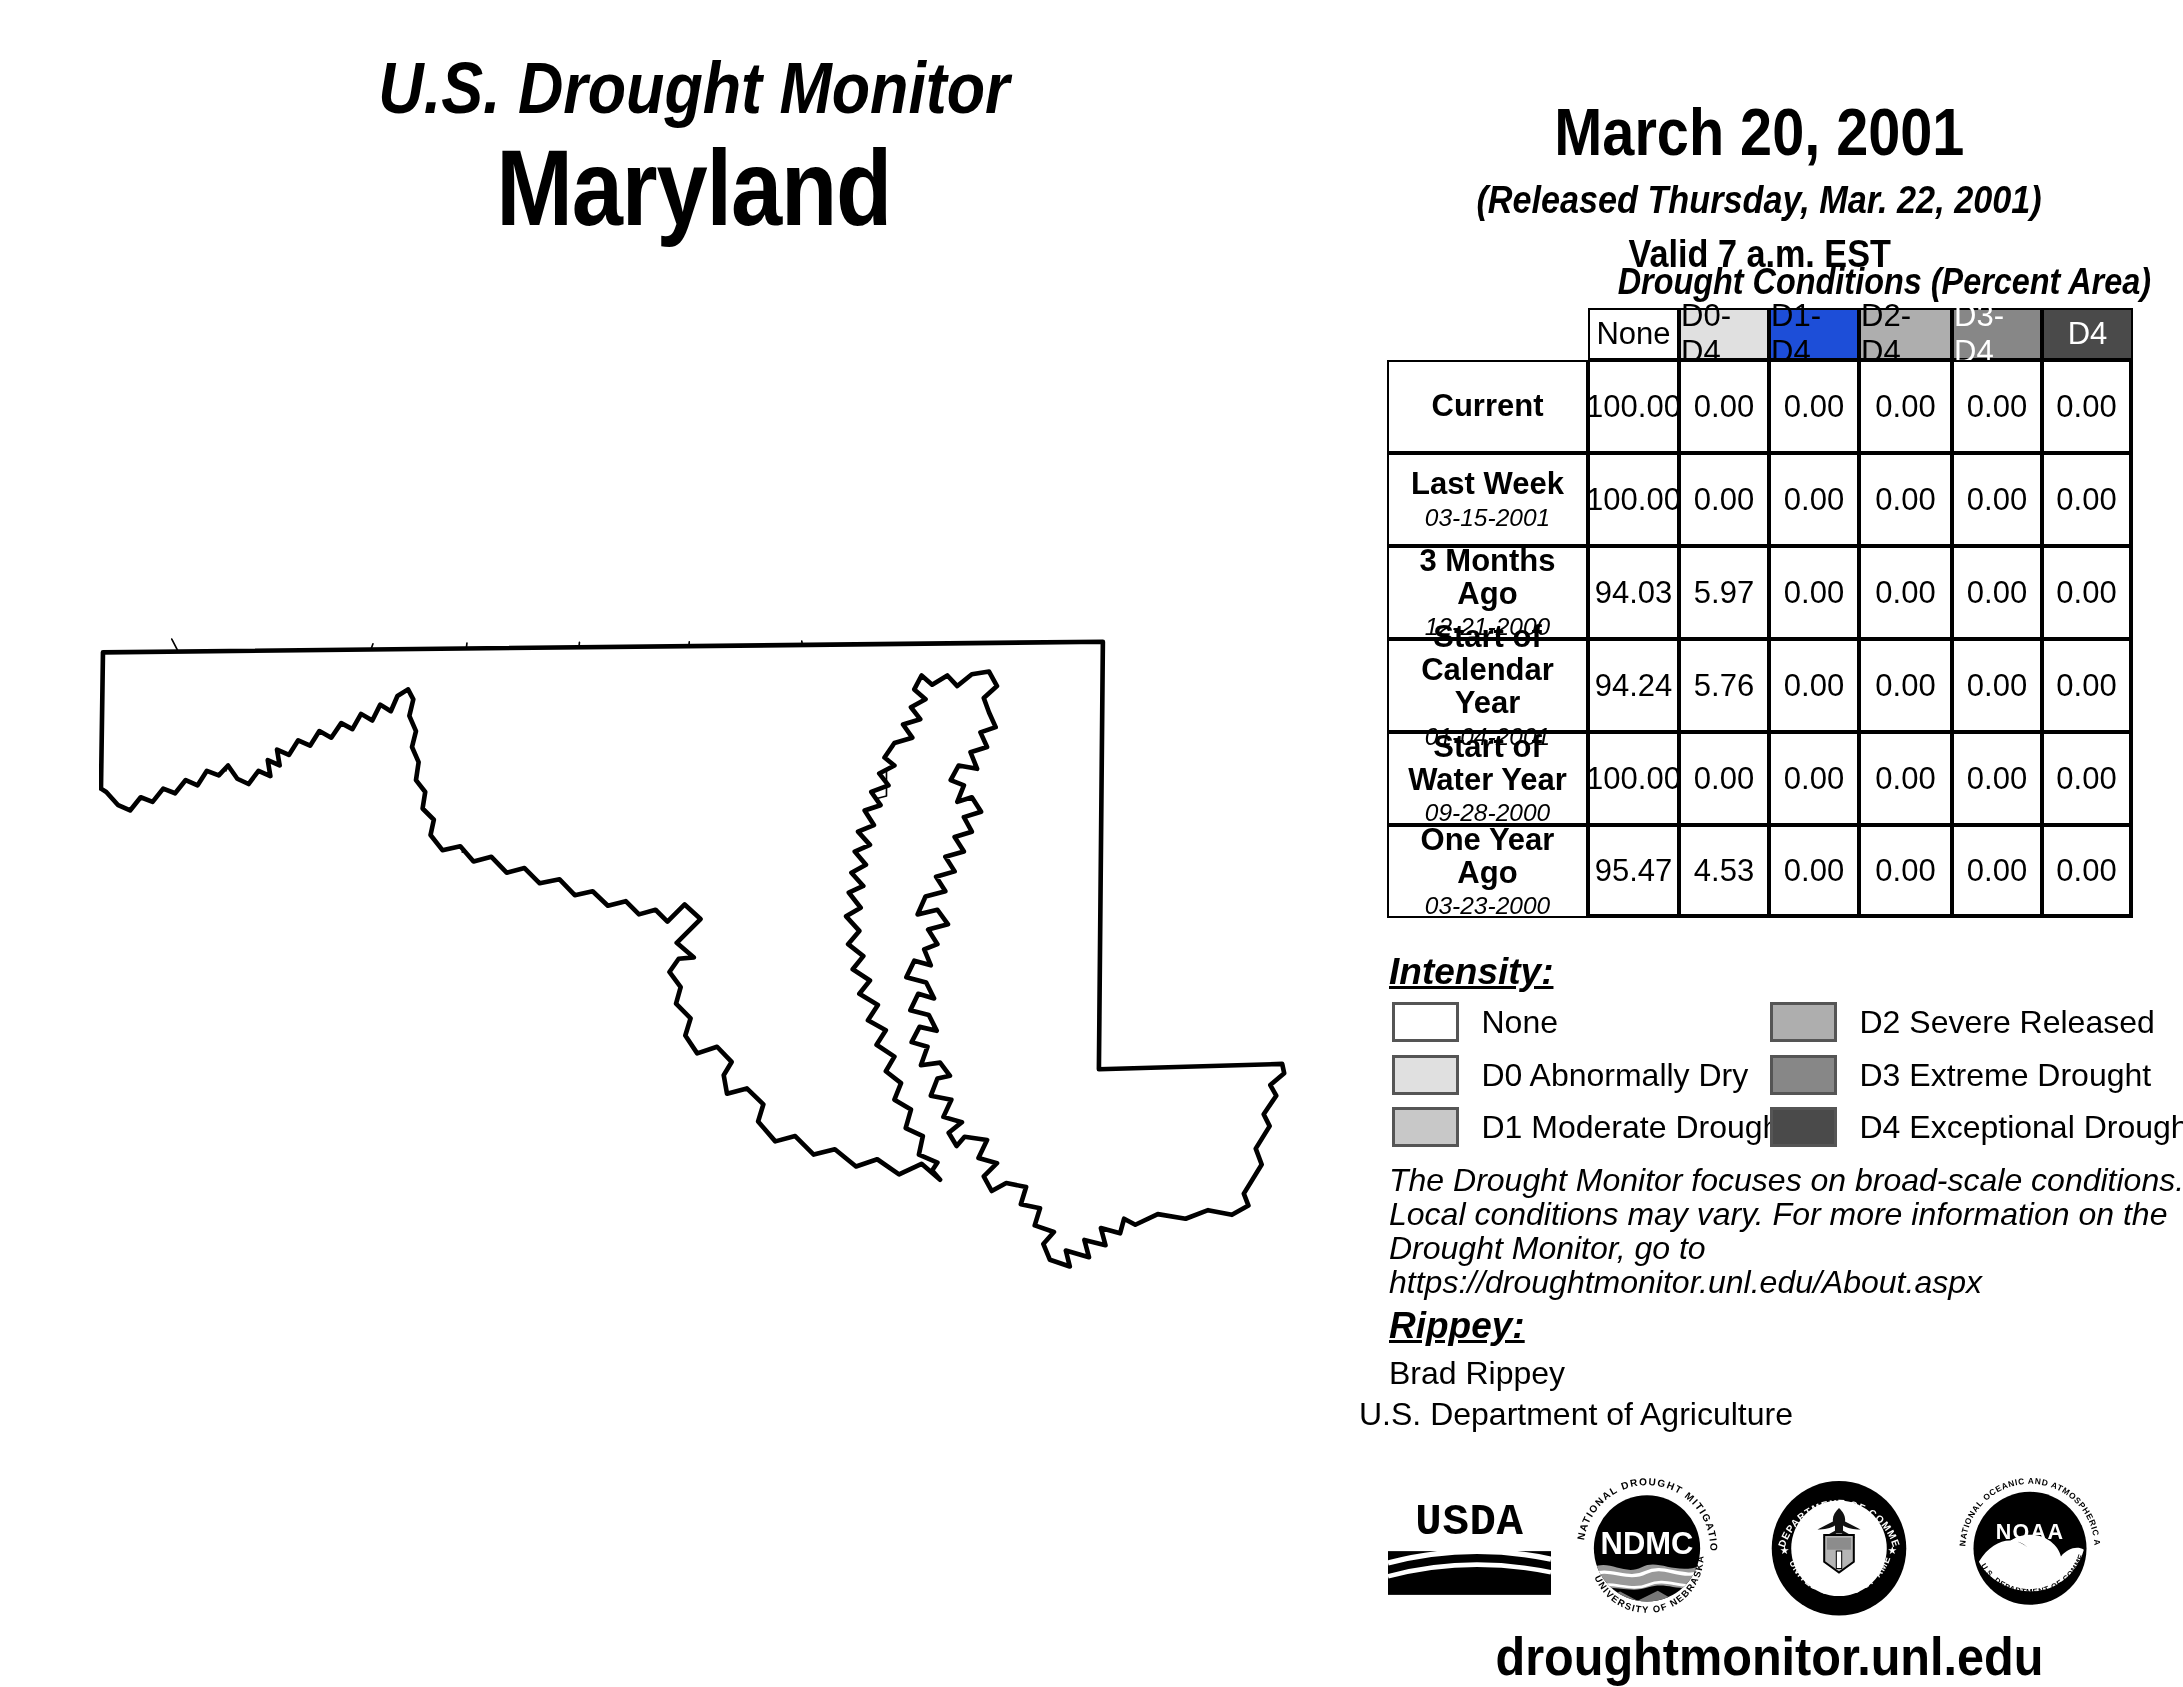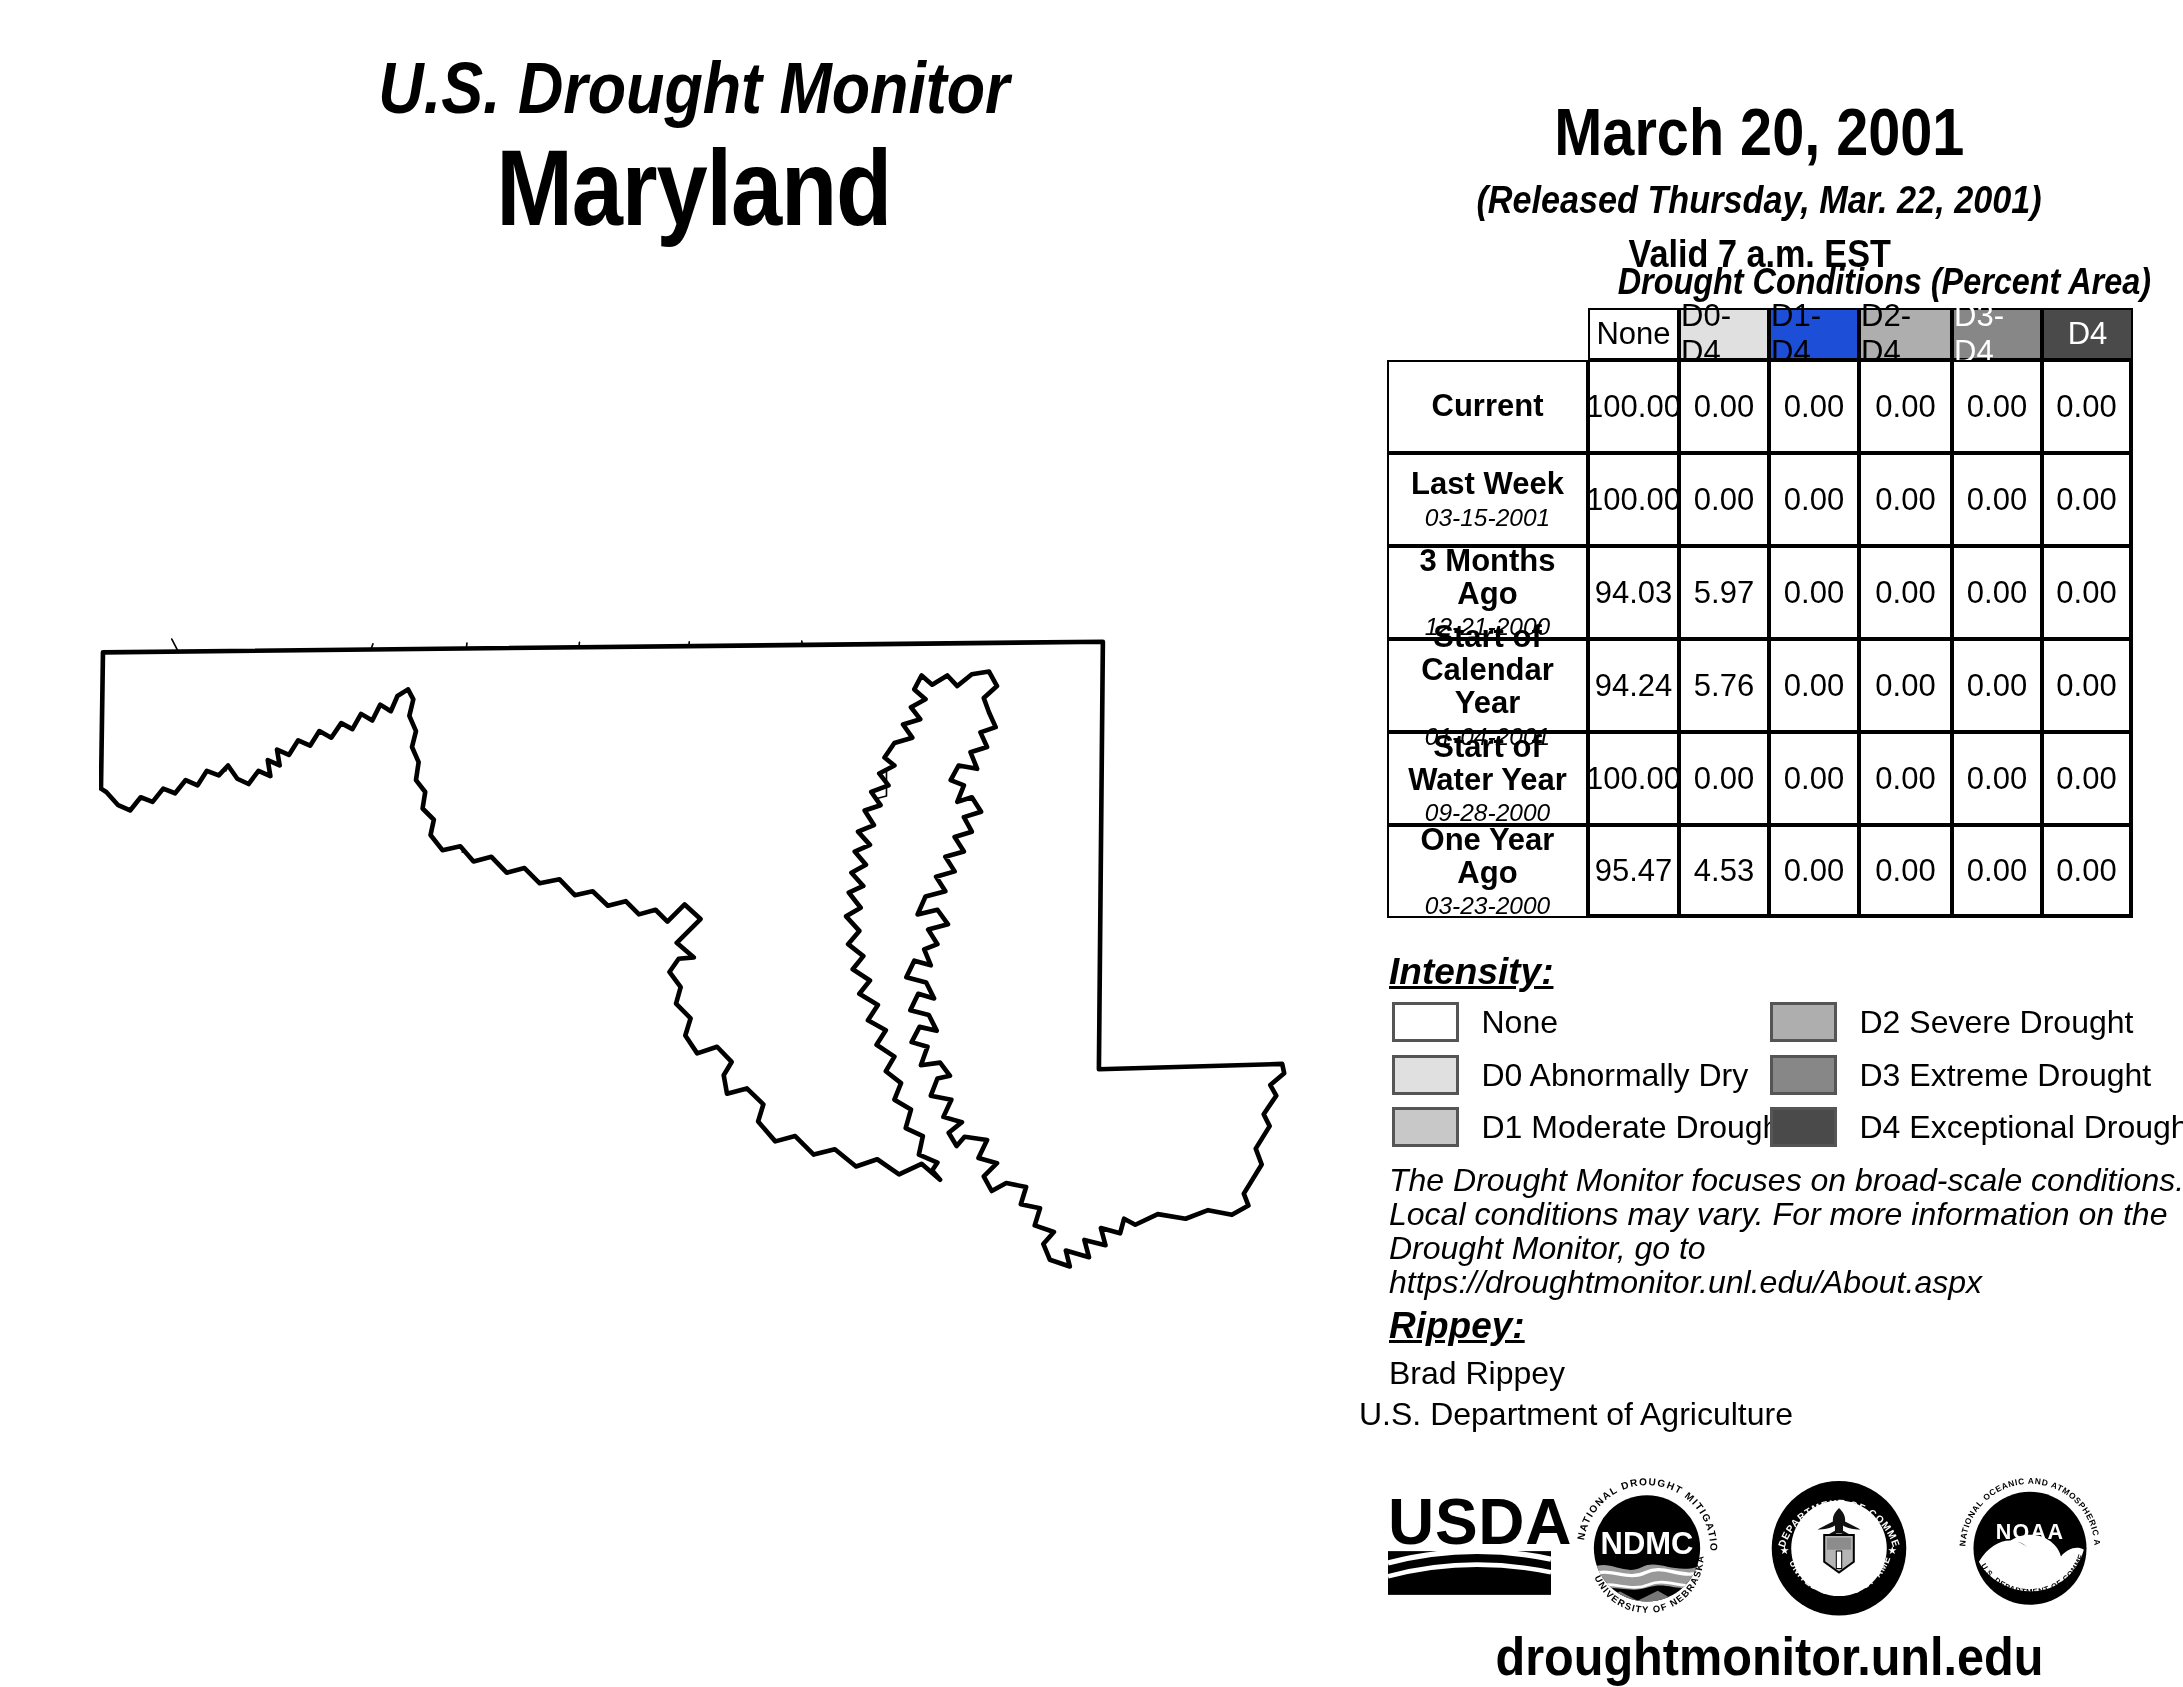--- a/index.html
+++ b/index.html
@@ -46,21 +46,21 @@
   .leg-label{font-size:32px;margin-left:22.5px;white-space:nowrap;}
 
   
   .disclaimer{left:1389px;top:1163px;width:827px;font-size:32px;font-style:italic;line-height:34px;}
   .author-title{left:1389px;top:1305px;font-size:37px;font-weight:bold;font-style:italic;text-decoration:underline;}
   .author-name{left:1389px;top:1355px;font-size:32px;}
   .author-org{left:1359px;top:1396px;font-size:32px;}
 
   
   .usda-logo{left:1388px;top:1494px;width:163px;}
-  .usda-text{font-family:Liberation Sans, sans-serif;font-weight:bold;font-size:64px;letter-spacing:0.7px;line-height:57px;}
+  .usda-text{font-family:Liberation Mono, monospace;font-weight:bold;font-size:44px;letter-spacing:0.7px;line-height:57px;}
   .logo-svg{position:absolute;}
 
   
   .footer-url{left:1389px;top:1625px;width:761px;font-size:54px;font-weight:bold;}
 
   
   .map-box{left:99px;top:635px;width:1211px;height:662px;}
 </style>
 </head>
 <body>
@@ -161,21 +161,21 @@
 <div class="leg-item" style="left:1392px;top:1055px;">
   <span class="leg-swatch" style="background: rgb(224, 224, 224);"></span>
   <span class="leg-label">D0 Abnormally Dry</span>
 </div>
 <div class="leg-item" style="left:1392px;top:1107px;">
   <span class="leg-swatch" style="background: rgb(200, 200, 200);"></span>
   <span class="leg-label">D1 Moderate Drought</span>
 </div>
 <div class="leg-item" style="left:1770px;top:1002px;">
   <span class="leg-swatch" style="background: rgb(174, 174, 174);"></span>
-  <span class="leg-label">D2 Severe Drought</span>
+  <span class="leg-label">D2 Severe Released</span>
 </div>
 <div class="leg-item" style="left:1770px;top:1055px;">
   <span class="leg-swatch" style="background: rgb(135, 135, 135);"></span>
   <span class="leg-label">D3 Extreme Drought</span>
 </div>
 <div class="leg-item" style="left:1770px;top:1107px;">
   <span class="leg-swatch" style="background: rgb(74, 74, 74);"></span>
   <span class="leg-label">D4 Exceptional Drought</span>
 </div>
 

